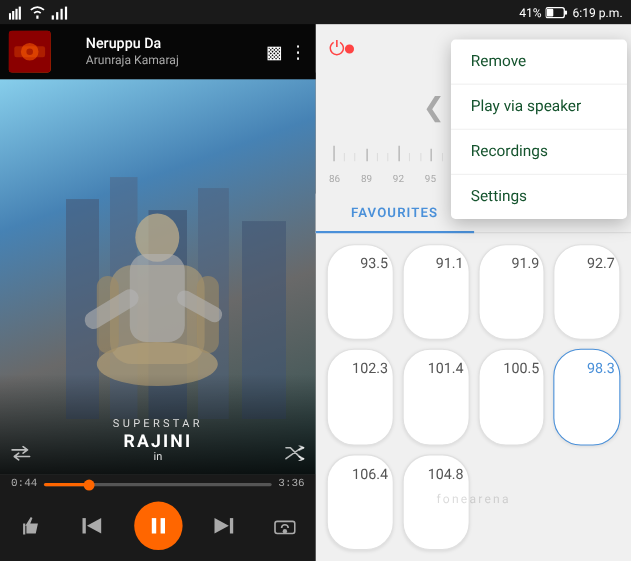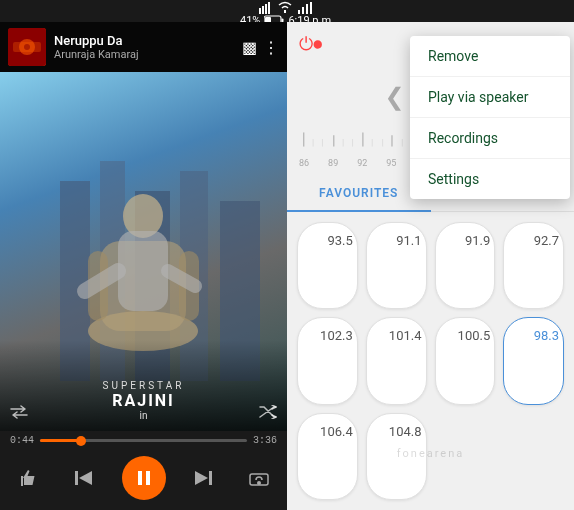--- a/index.html
+++ b/index.html
@@ -15,21 +15,20 @@
 
     
     .status-bar {
       background: #1a1a1a;
       height: 22px;
       display: flex;
       align-items: center;
       justify-content: space-between;
       padding: 0 8px;
       flex-shrink: 0;
-      flex-direction: column;
     }
     .status-bar-left { display: flex; align-items: center; gap: 4px; }
     .status-bar-right { display: flex; align-items: center; gap: 4px; font-size: 11px; color: #fff; }
 
     
     .main-area {
       display: flex;
       flex: 1;
       overflow: hidden;
     }
@@ -59,21 +58,21 @@
       height: 38px;
       background: linear-gradient(135deg, #8B0000, #FF4500);
       border-radius: 3px;
       flex-shrink: 0;
       display: flex;
       align-items: center;
       justify-content: center;
       font-size: 8px;
       color: #fff;
     }
-    .song-info { flex: 1; }
+    .song-info { flex: 1; margin-left: 24px; }
     .song-title { color: #fff; font-size: 13px; font-weight: 500; }
     .song-artist { color: #aaa; font-size: 11px; }
     .player-header-actions { display: flex; gap: 6px; color: #fff; font-size: 16px; }
 
     
     .album-art {
       flex: 1;
       background: linear-gradient(160deg, #87CEEB 0%, #4682B4 30%, #696969 60%, #2F4F4F 100%);
       position: relative;
       overflow: hidden;

